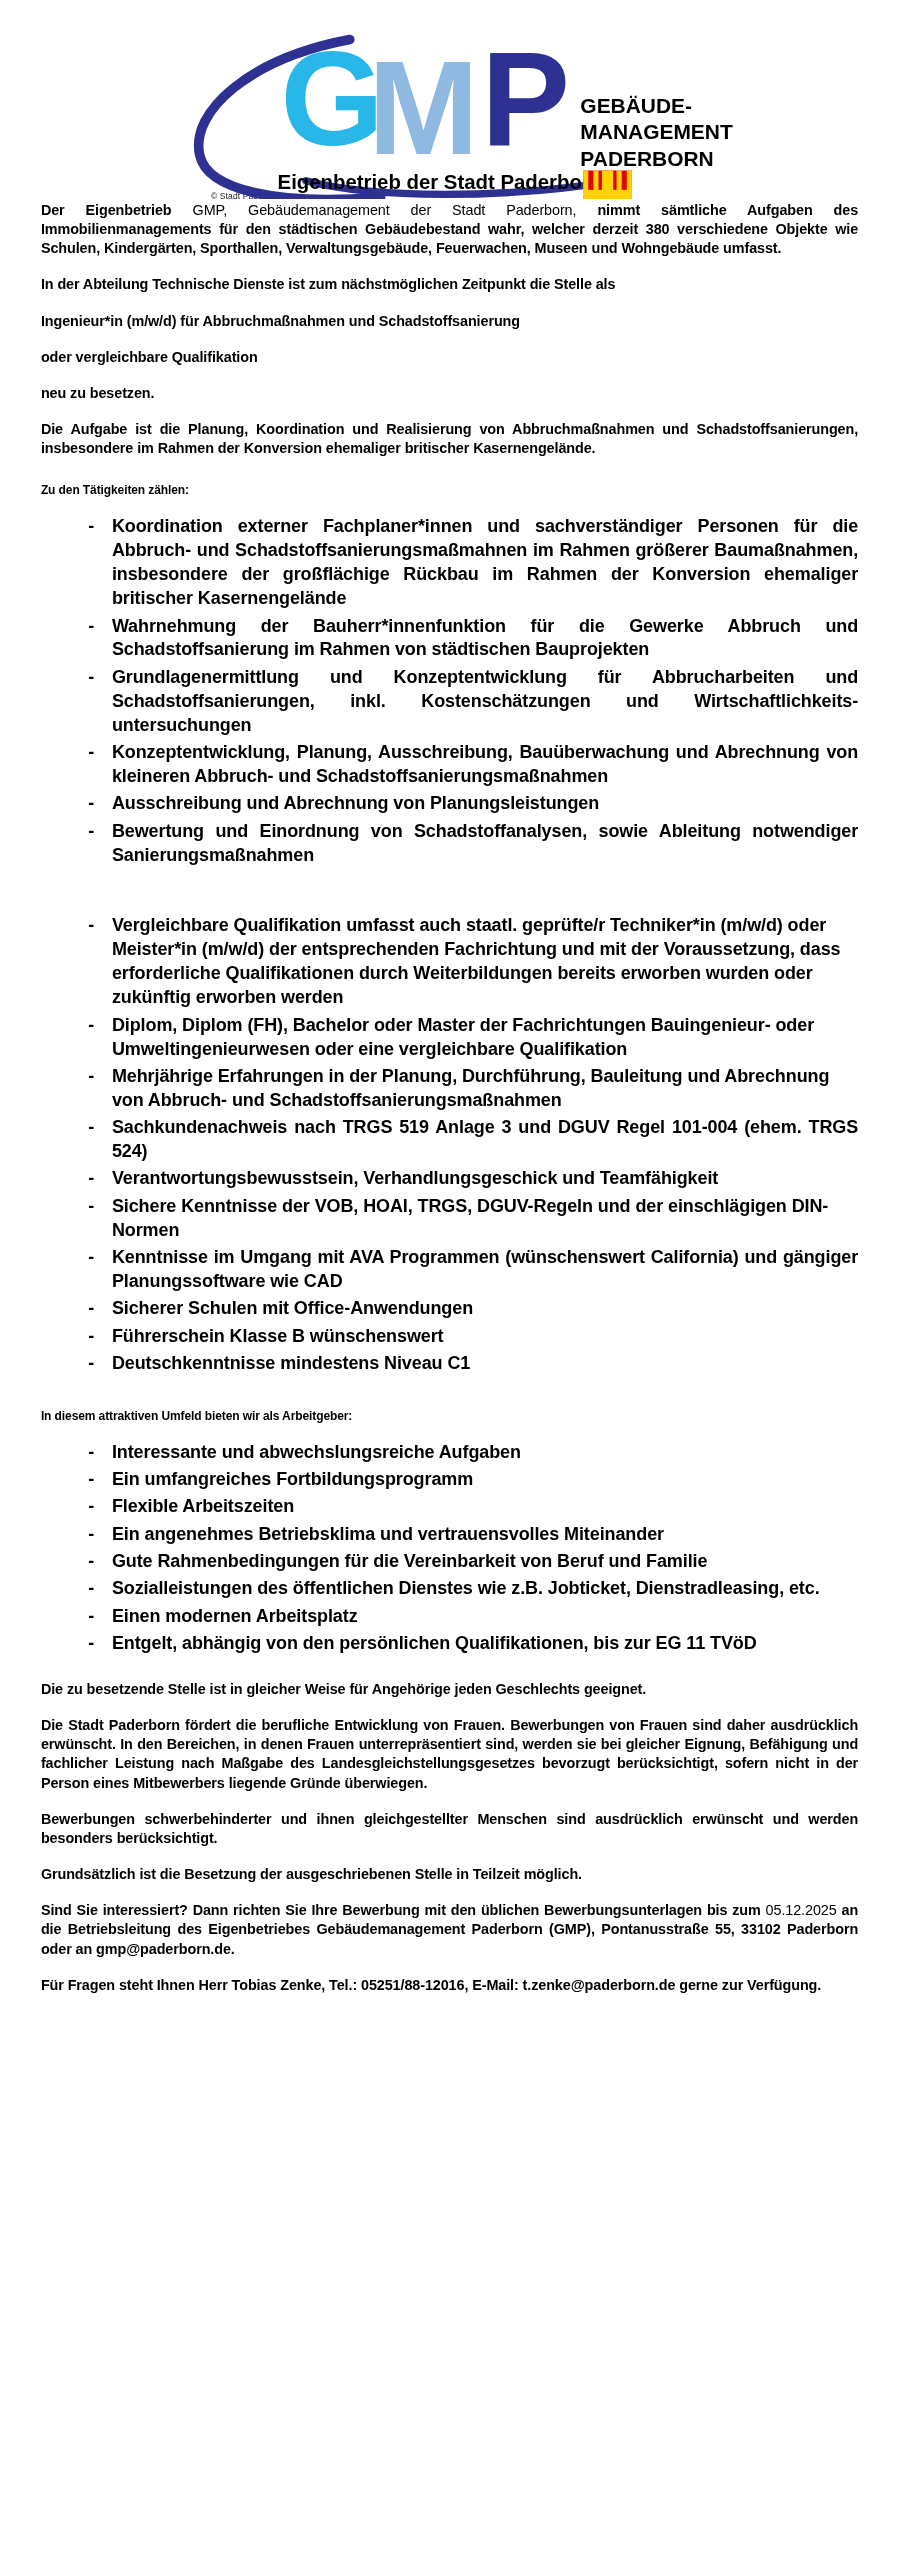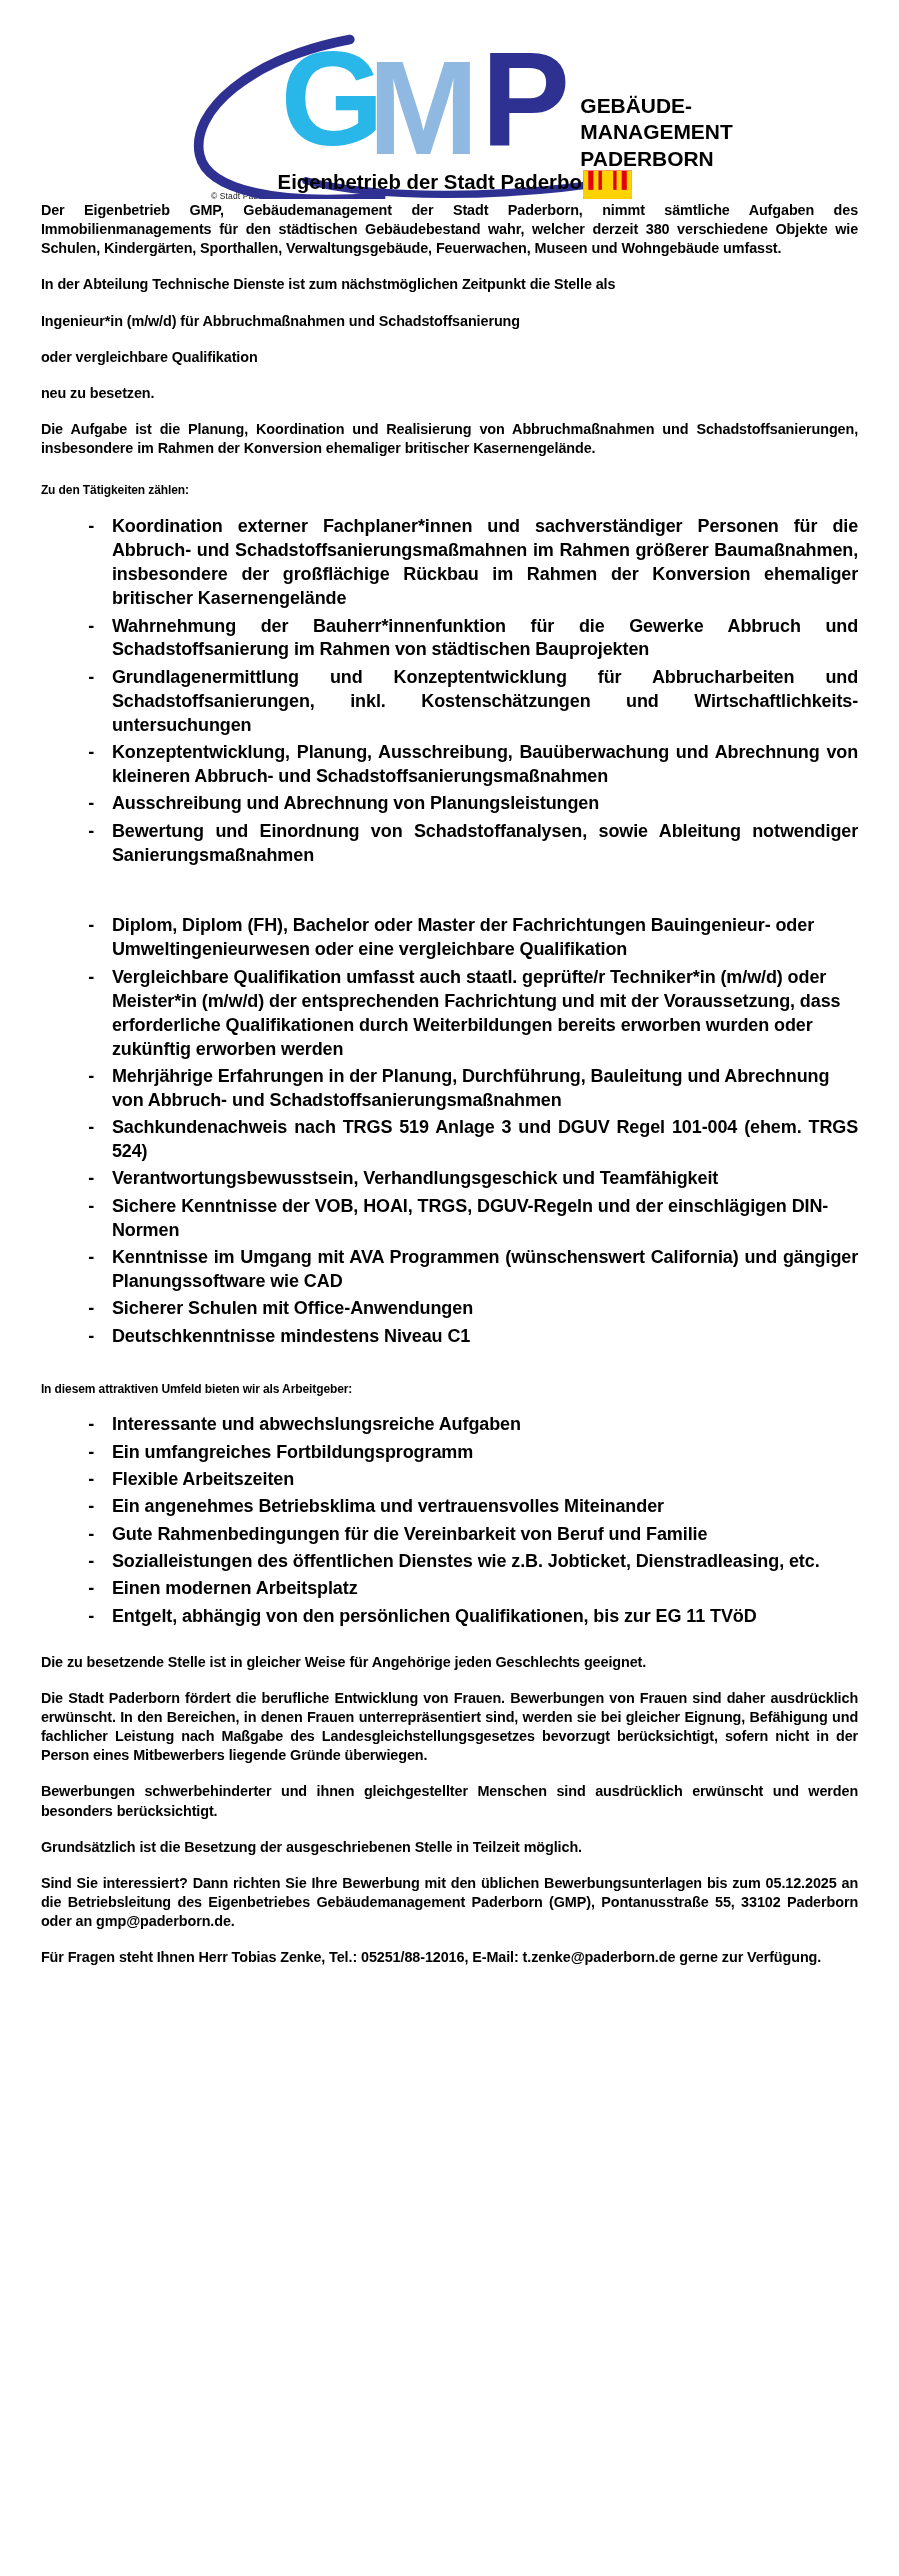--- a/index.html
+++ b/index.html
@@ -54,21 +54,21 @@
   p.para {
     font-size: 14.4px;
     line-height: 1.33;
     text-align: justify;
     margin: 0 0 17px 0;
     font-weight: 700;
     letter-spacing: -0.1px;
     color: #000;
   }
   p.para.nojust { text-align: left; }
-  p.para b, span.b { font-weight: 700; }
+  p.para b, span.b { font-weight: 400; }
 
   h2.section-head {
     font-size: 12px;
     line-height: 1.33;
     font-weight: 900;
     margin: 0 0 16px 0;
     letter-spacing: -0.1px;
   }
   h3.job-title {
     font-size: 14.4px;
@@ -174,28 +174,29 @@
       <li>Grundlagenermittlung und Konzeptentwicklung für Abbrucharbeiten und Schadstoffsanierungen, inkl. Kostenschätzungen und Wirtschaftlichkeits-untersuchungen</li>
       <li>Konzeptentwicklung, Planung, Ausschreibung, Bauüberwachung und Abrechnung von kleineren Abbruch- und Schadstoffsanierungsmaßnahmen</li>
       <li class="nojust">Ausschreibung und Abrechnung von Planungsleistungen</li>
       <li>Bewertung und Einordnung von Schadstoffanalysen, sowie Ableitung notwendiger Sanierungsmaßnahmen</li>
     </ul>
 
     <div class="spacer-lg"></div>
 
 
     <ul class="bullets">
+      <li class="nojust">Vergleichbare Qualifikation umfasst auch staatl. geprüfte/r Techniker*in (m/w/d) oder Meister*in (m/w/d) der entsprechenden Fachrichtung und mit der Voraussetzung, dass erforderliche Qualifikationen durch Weiterbildungen bereits erworben wurden oder zukünftig erworben werden</li>
       <li class="nojust">Diplom, Diplom (FH), Bachelor oder Master der Fachrichtungen Bauingenieur- oder Umweltingenieurwesen oder eine vergleichbare Qualifikation</li>
-      <li class="nojust">Vergleichbare Qualifikation umfasst auch staatl. geprüfte/r Techniker*in (m/w/d) oder Meister*in (m/w/d) der entsprechenden Fachrichtung und mit der Voraussetzung, dass erforderliche Qualifikationen durch Weiterbildungen bereits erworben wurden oder zukünftig erworben werden</li>
       <li class="nojust">Mehrjährige Erfahrungen in der Planung, Durchführung, Bauleitung und Abrechnung von Abbruch- und Schadstoffsanierungsmaßnahmen</li>
       <li>Sachkundenachweis nach TRGS 519 Anlage 3 und DGUV Regel 101-004 (ehem. TRGS 524)</li>
       <li class="nojust">Verantwortungsbewusstsein, Verhandlungsgeschick und Teamfähigkeit</li>
       <li class="nojust">Sichere Kenntnisse der VOB, HOAI, TRGS, DGUV-Regeln und der einschlägigen DIN-Normen</li>
       <li>Kenntnisse im Umgang mit AVA Programmen (wünschenswert California) und gängiger Planungssoftware wie CAD</li>
       <li class="nojust">Sicherer Schulen mit Office-Anwendungen</li>
+      <li class="nojust">Führerschein Klasse B wünschenswert</li>
       <li class="nojust">Deutschkenntnisse mindestens Niveau C1</li>
     </ul>
 
     <div class="spacer-md"></div>
 
     <h2 class="section-head">In diesem attraktiven Umfeld bieten wir als Arbeitgeber:</h2>
 
     <ul class="bullets">
       <li class="nojust">Interessante und abwechslungsreiche Aufgaben</li>
       <li class="nojust">Ein umfangreiches Fortbildungsprogramm</li>

